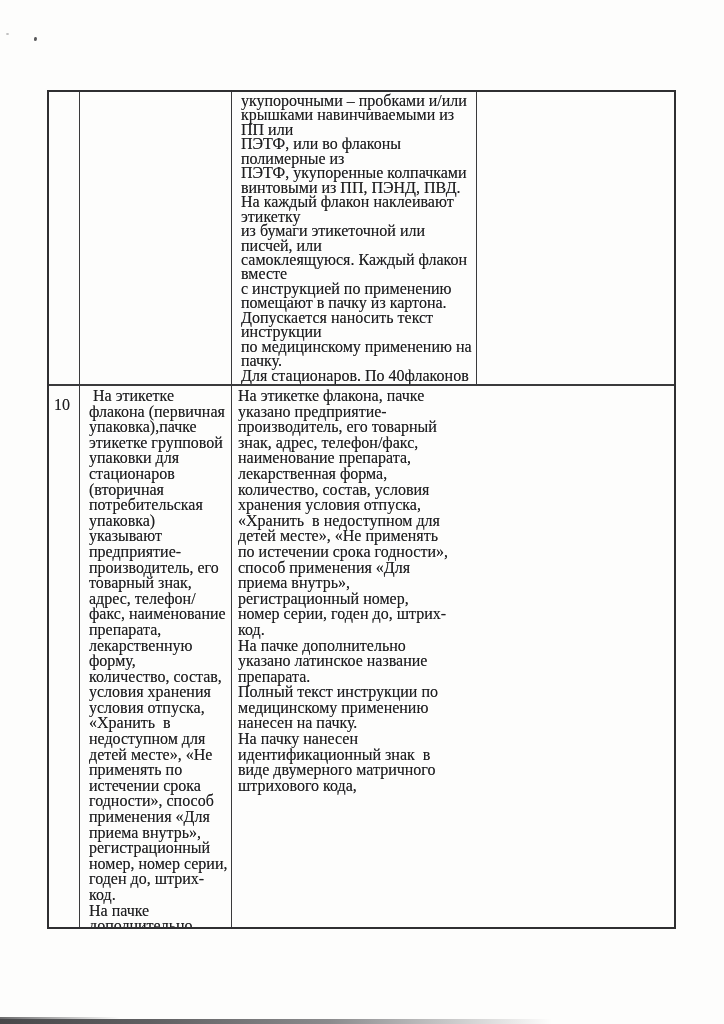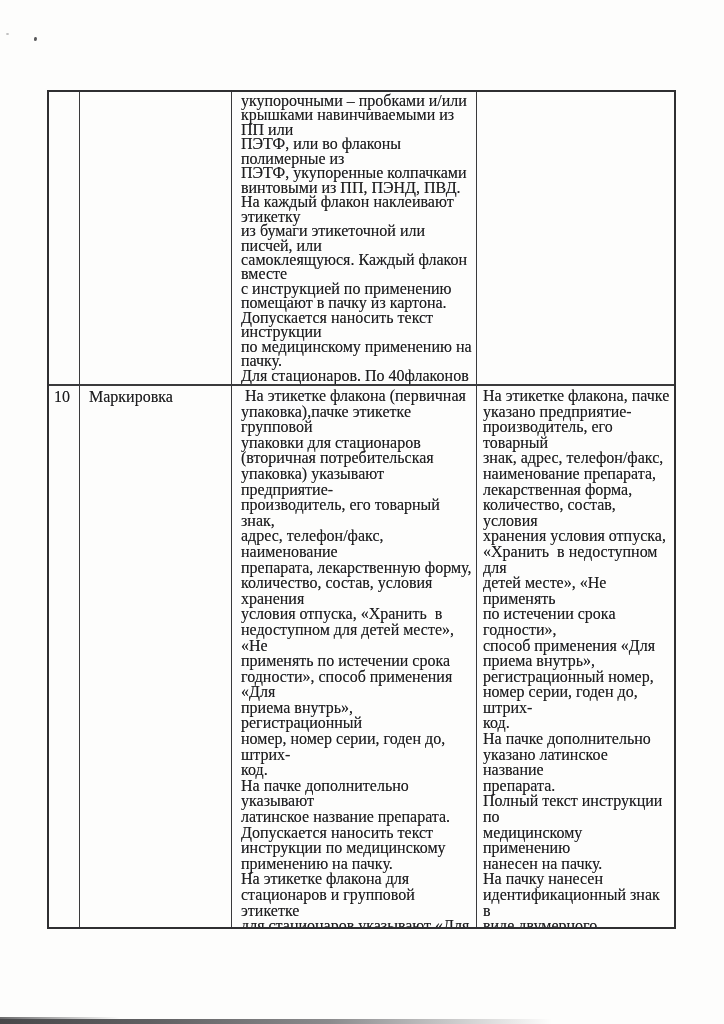--- a/index.html
+++ b/index.html
@@ -28,21 +28,21 @@
     box-sizing:border-box;
     border-right:1px solid #3a3a3c;
     overflow:hidden;
     font-size:16px;
     white-space:pre-wrap;
     text-shadow:0 0 0.6px rgba(25,25,28,0.55);
   }
   .cell.last { border-right:none; }
   .cell.r1 { border-bottom:2px solid #3a3a3c; line-height:14.45px; }
   .cell.r2 { border-bottom:none; line-height:15.6px; }
-  .cell.num   { padding:3px 2px 0 5px; }
+  .cell.num   { padding:11px 2px 0 5px; }
   .cell.label { padding:3px 3px 0 9px; }
   .cell.col3  { padding:2px 3px 0 9px; }
   .cell.col4  { padding:2px 2px 12px 6px; }
   
   .speck { position:absolute; background:#8a8a8c; border-radius:50%; }
   .speck.s1 { left:6px;  top:33px; width:3px; height:2px; opacity:.55; }
   .speck.s2 { left:34px; top:37px; width:3px; height:4px; border-radius:45% 45% 60% 30%; background:#59595b; }
   .scan-bar {
     position:absolute; left:0; bottom:0;
     width:600px; height:5px;
@@ -82,21 +82,20 @@
 с равным количеством инструкций по
 медицинскому применению в групповую
 упаковку (ящик из гофрированного
 картона).
 На каждый ящик наклеивают этикетку
 из бумаги этикеточной или писчей, или
 самокеящуюся.</div>
     <div class="cell r1 col4 last"></div>
 
     <div class="cell r2 num">10</div>
-    <div class="cell r2 label">Маркировка</div>
     <div class="cell r2 col3"> На этикетке флакона (первичная
 упаковка),пачке этикетке групповой
 упаковки для стационаров
 (вторичная потребительская
 упаковка) указывают предприятие-
 производитель, его товарный знак,
 адрес, телефон/факс, наименование
 препарата, лекарственную форму,
 количество, состав, условия хранения
 условия отпуска, «Хранить  в

